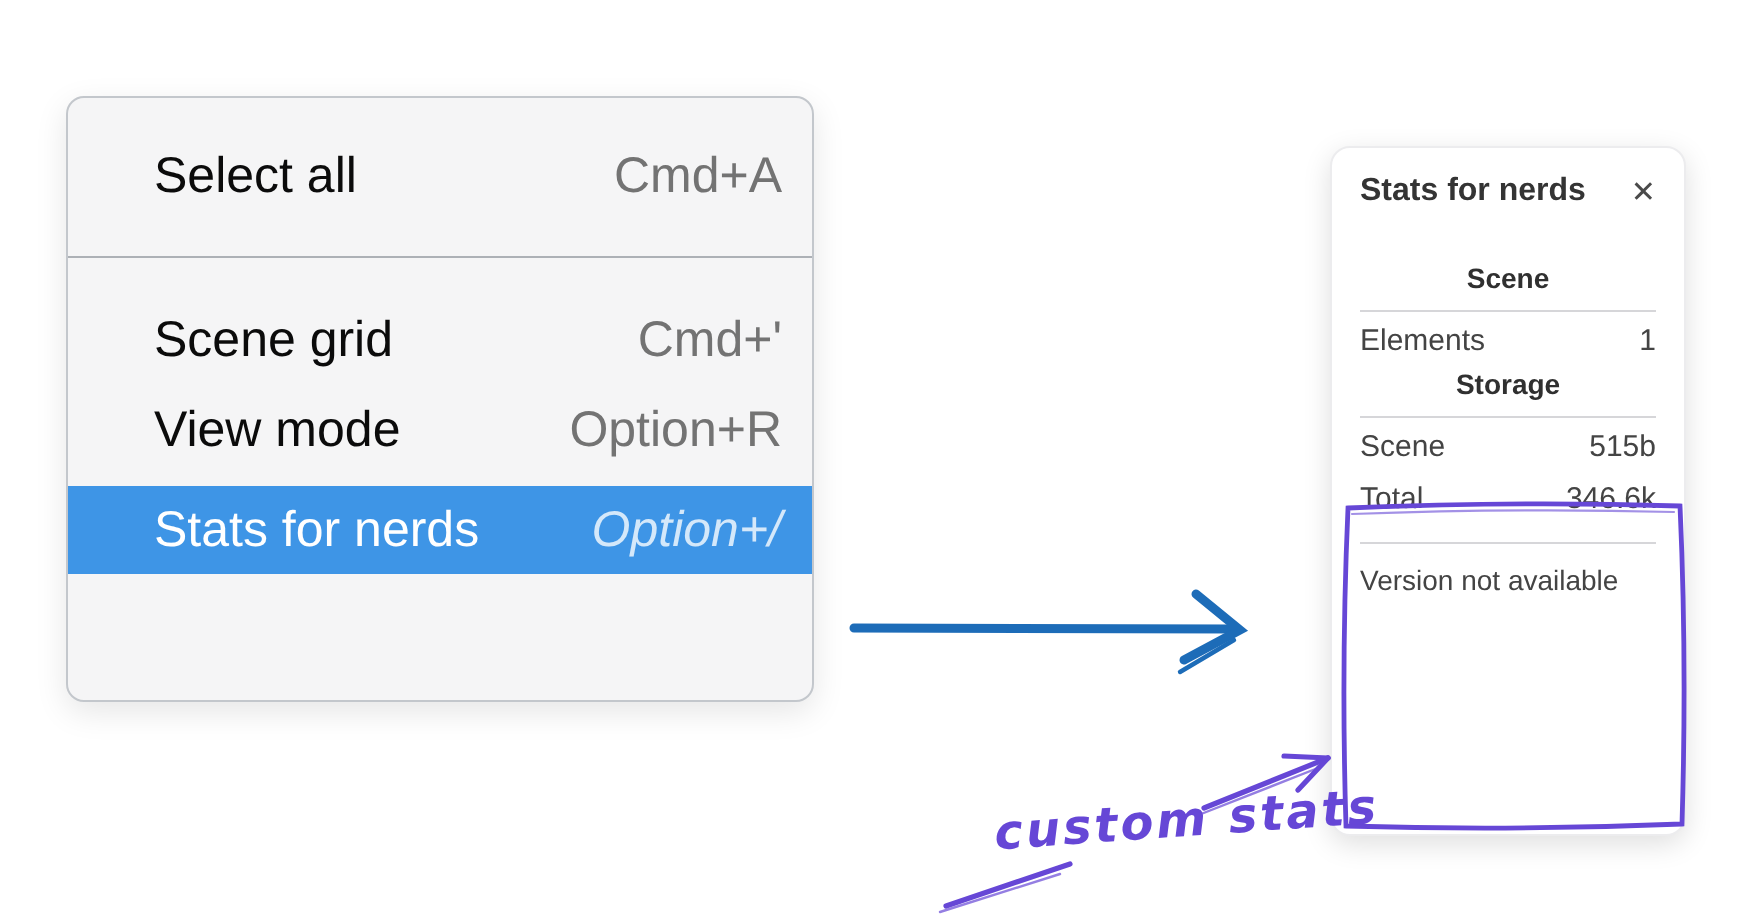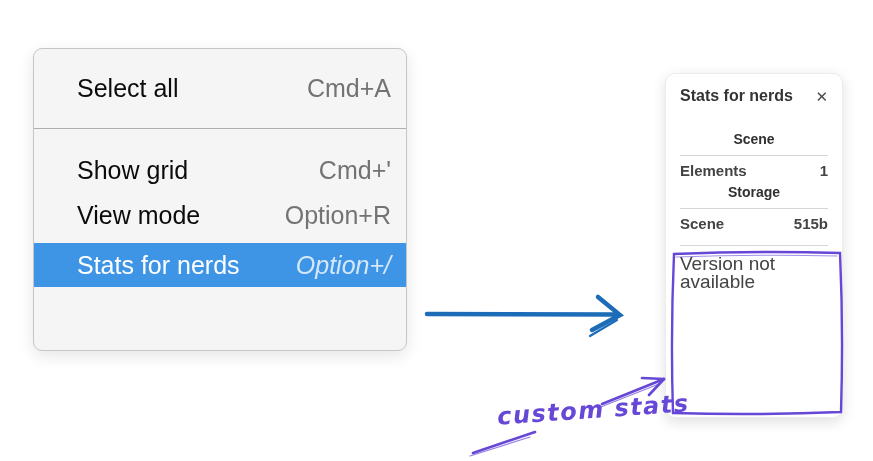--- a/index.html
+++ b/index.html
@@ -23,22 +23,22 @@
   .stats-panel{position:absolute;left:665px;top:73px;width:178px;height:345px;
     background:#ffffff;border:1px solid #ececee;border-radius:10px;
     box-shadow:0 4px 14px rgba(0,0,0,0.13);box-sizing:border-box;
     padding:13px 14px 10px;color:#3d3d3d;font-size:15px;}
   .stats-header{display:flex;justify-content:space-between;align-items:center;
     font-weight:bold;font-size:16px;color:#343434;}
   .stats-close{font-weight:400;font-size:15px;color:#4a4a4a;cursor:pointer;line-height:1;}
   .section-heading{text-align:center;font-weight:bold;font-size:14px;color:#303030;}
   .section-heading.first{margin-top:26px;}
   .stats-hr{border:none;border-top:1px solid #d6d6d9;margin:8px 0 2px 0;}
-  .stat-row{display:flex;justify-content:space-between;line-height:26px;color:#444444;font-weight:bold;}
-  .version-note{margin-top:9px;color:#444444;font-size:19px;line-height:18px;}
+  .stat-row{display:flex;justify-content:space-between;line-height:26px;color:#444444;}
+  .version-note{margin-top:9px;color:#444444;font-size:14px;line-height:18px;}
 
   
   .custom-stats-label{position:absolute;left:497px;top:396px;
     font-family:"DejaVu Sans",sans-serif;font-style:italic;font-weight:bold;
     font-size:24px;letter-spacing:1.5px;color:#6647d6;transform:rotate(-4deg);white-space:nowrap;}
 
   .overlay-svg{position:absolute;pointer-events:none;}
 </style>
 </head>
 <body>
@@ -47,21 +47,21 @@
 
   <div class="context-menu">
     <div class="menu-group-top">
       <div class="menu-row">
         <span>Select all</span>
         <span class="shortcut">Cmd+A</span>
       </div>
     </div>
     <div class="menu-group-bottom">
       <div class="menu-row">
-        <span>Show grid</span>
+        <span>Scene grid</span>
         <span class="shortcut">Cmd+'</span>
       </div>
       <div class="menu-row">
         <span>View mode</span>
         <span class="shortcut">Option+R</span>
       </div>
       <div class="menu-row selected">
         <span>Stats for nerds</span>
         <span class="shortcut">Option+/</span>
       </div>
@@ -88,20 +88,24 @@
       <span>Elements</span>
       <span>1</span>
     </div>
 
     <div class="section-heading">Storage</div>
     <hr class="stats-hr">
     <div class="stat-row">
       <span>Scene</span>
       <span>515b</span>
     </div>
+    <div class="stat-row">
+      <span>Total</span>
+      <span>346.6k</span>
+    </div>
 
     <hr class="stats-hr">
     <div class="version-note">Version not available</div>
   </div>
 
   <svg class="overlay-svg" style="left:664px;top:245px;" width="186" height="176">
     <g stroke="#6647d6" fill="none" stroke-linecap="round">
       <path d="M10 9 Q 95 5.5, 176 8 Q 179.5 85, 177 167 Q 92 170.5, 9 168 Q 6.5 88, 10 9 Z" stroke-width="2.4"></path>
       <path d="M12 12 Q 95 9, 173 11" stroke-width="1.1" opacity="0.6"></path>
     </g>

